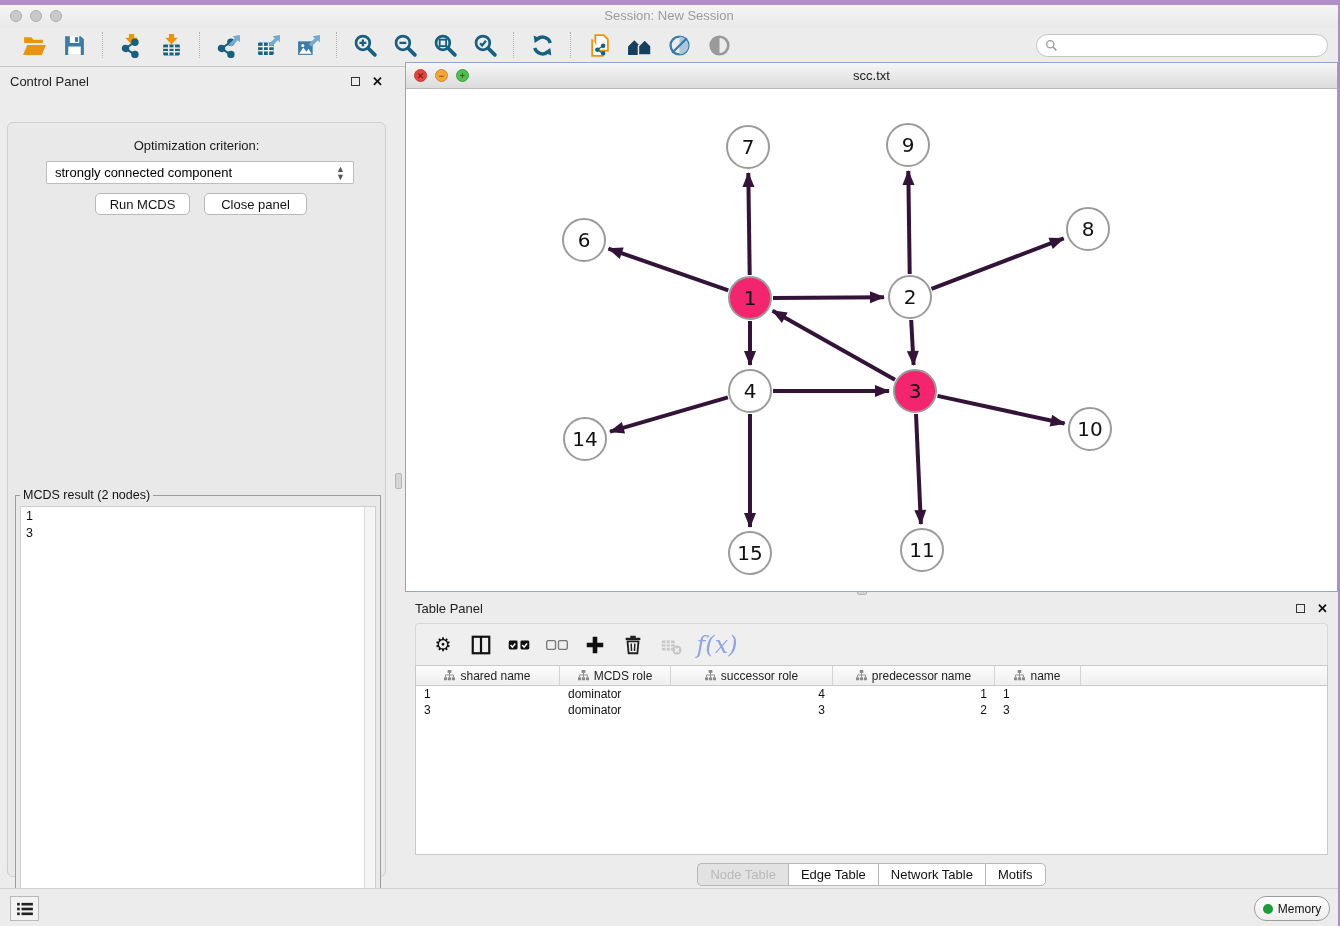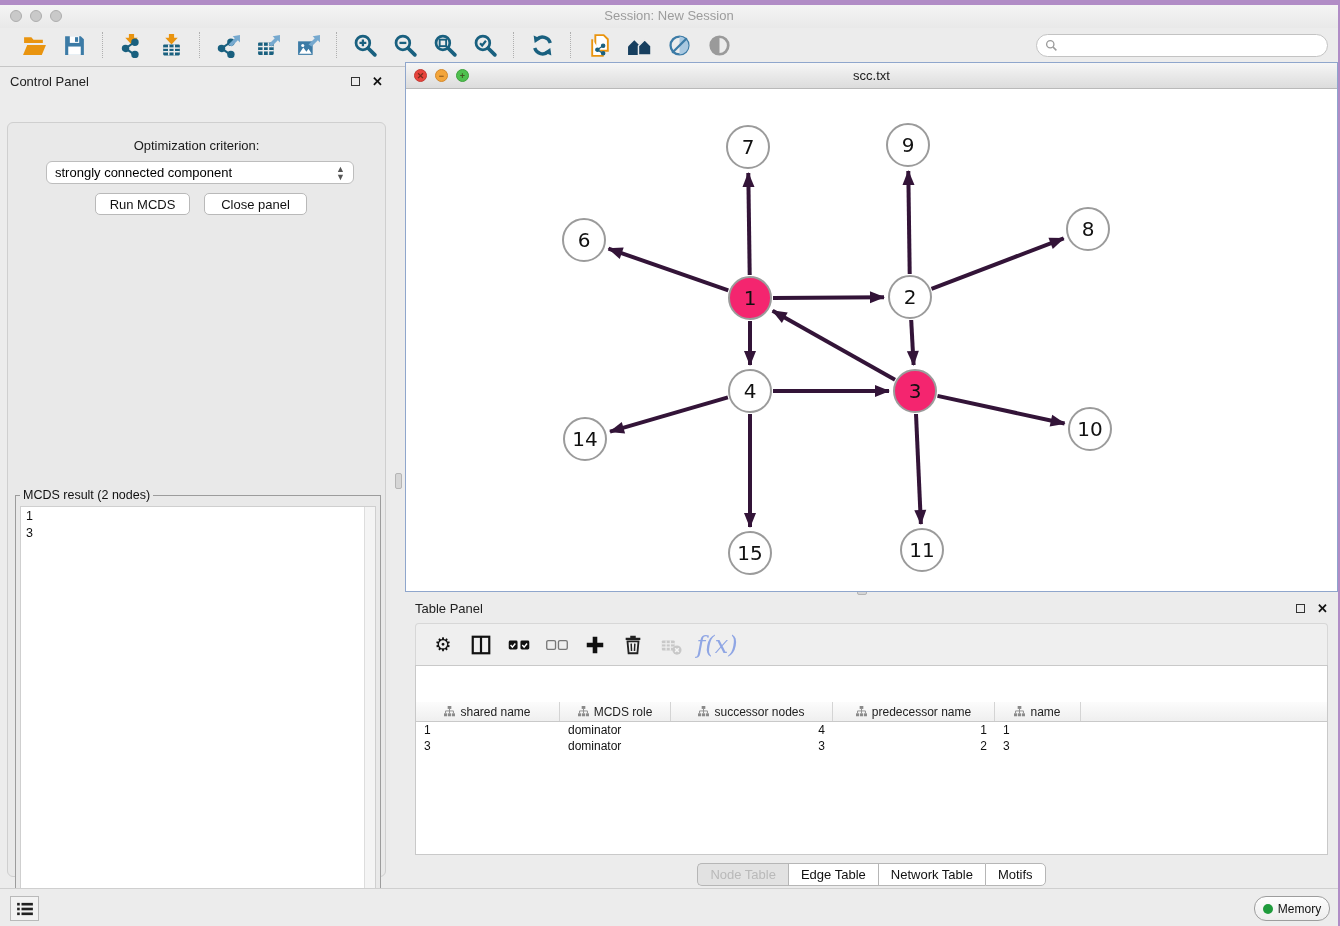--- a/index.html
+++ b/index.html
@@ -35,21 +35,21 @@
   .seg-row { display:flex; justify-content:center; }
   .seg { border:1px solid #b6b6b6; border-right:none; background:#fff; color:#111;
     font-size:13px; padding:3px 12px; height:23px; display:flex; align-items:center; cursor:default; }
   .seg:first-child { border-radius:5px 0 0 5px; }
   .seg:last-child { border-radius:0 5px 5px 0; border-right:1px solid #b6b6b6; }
   .seg.active { background:#e2e2e2; color:#b9b9b9; }
   .cp-content { position:absolute; left:7px; top:54px; width:379px; height:755px;
     border:1px solid #cfcfcf; border-radius:6px; background:#e9e9e9; }
   .opt-label { position:absolute; top:15px; left:0; right:0; text-align:center; font-size:13px; color:#1a1a1a; }
   .combo { position:absolute; left:38px; top:38px; width:308px; height:23px; background:#fff;
-    border:1px solid #bdbdbd; border-radius:6px; display:flex; align-items:center; padding:0 8px; font-size:13px; }
+    border:1px solid #bdbdbd; border-radius:1px; display:flex; align-items:center; padding:0 8px; font-size:13px; }
   .combo .cv { flex:1; }
   .combo .arrows { font-size:9px; line-height:8px; color:#555; text-align:center; }
   .btn { position:absolute; height:22px; background:#fff; border:1px solid #b9b9b9; border-radius:5px;
     font-size:13px; color:#111; display:flex; align-items:center; justify-content:center; cursor:default; }
   .groupbox { position:absolute; left:7px; top:372px; width:366px; height:472px; border:1px solid #9c9c9c; background:#e9e9e9; }
   .gb-legend { position:absolute; top:-8px; left:4px; background:#e9e9e9; padding:0 3px; font-size:12.5px; color:#111; }
   .gb-inner { position:absolute; left:4px; top:10px; right:4px; bottom:4px; background:#fff; border:1px solid #cfcfcf; }
   .gb-scroll { position:absolute; right:0; top:0; bottom:0; width:11px; background:#f4f4f4; border-left:1px solid #ddd; }
   .gb-line { font-size:12.5px; color:#111; padding:1px 0 0 5px; line-height:16px; }
 
@@ -80,21 +80,21 @@
   .tpanel { position:absolute; left:405px; top:590px; width:933px; height:293px; background:#ececec; }
   .tp-toolbar { position:absolute; left:10px; top:28px; right:10px; height:42px;
     background:#efefef; border:1px solid #d7d7d7; border-bottom:none; border-radius:4px 4px 0 0;
     display:flex; align-items:center; padding-left:10px; }
   .ttool { width:34px; height:30px; display:flex; align-items:center; justify-content:center; margin-right:4px; cursor:default; }
   .ttool svg { width:22px; height:22px; }
   .ttool .uni { font-size:19px; color:#111; }
   .ttool.dis  { opacity:.45; }
   .fx { font-family:"DejaVu Serif", serif; font-style:italic; font-size:24px; color:#1d4ed8;margin-left:16px; }
   .tbl-box { position:absolute; left:10px; top:70px; right:10px; height:190px; background:#fff; border:1px solid #c9c9c9; overflow:hidden; }
-  .tbl-head { display:flex; height:20px; border-bottom:1px solid #c9c9c9; background:linear-gradient(#fcfcfc,#efefef);margin-top:36px; }
+  .tbl-head { display:flex; height:20px; border-bottom:1px solid #c9c9c9; background:linear-gradient(#fcfcfc,#efefef); }
   .th { display:flex; align-items:center; justify-content:center; gap:5px; font-size:12px; color:#222;
     border-right:1px solid #d4d4d4; height:100%; cursor:default; }
   .th svg { width:11px; height:11px; }
   .trow { display:flex; height:16px; align-items:center; }
   .td { font-size:12px; color:#111; padding:0 8px; overflow:hidden; white-space:nowrap; }
   .tp-tabs { position:absolute; left:0; right:0; top:268px; display:flex; justify-content:center; }
 
   
   .statusbar { position:absolute; left:0; top:883px; width:100%; height:38px; background:#ececec; border-top:1px solid #cfcfcf; }
   .list-btn { position:absolute; left:10px; top:7px; width:29px; height:25px; background:#f3f3f3;
@@ -452,21 +452,21 @@
           <div class="th" style="width:162px">
             <svg viewBox="0 0 12 12">
               <g fill="#8a8a8a">
                 <rect x="4" y="0" width="4" height="3.2"></rect>
                 <rect x="0" y="8" width="3.4" height="3.2"></rect>
                 <rect x="4.3" y="8" width="3.4" height="3.2"></rect>
                 <rect x="8.6" y="8" width="3.4" height="3.2"></rect>
               </g>
               <path d="M6 3.2v2.2M1.7 8V5.4h8.6V8M6 5.4V8" stroke="#8a8a8a" stroke-width="1" fill="none"></path>
             </svg>
-            <span>successor nodes</span>
+            <span>successor role</span>
           </div>
           <div class="th" style="width:162px">
             <svg viewBox="0 0 12 12">
               <g fill="#8a8a8a">
                 <rect x="4" y="0" width="4" height="3.2"></rect>
                 <rect x="0" y="8" width="3.4" height="3.2"></rect>
                 <rect x="4.3" y="8" width="3.4" height="3.2"></rect>
                 <rect x="8.6" y="8" width="3.4" height="3.2"></rect>
               </g>
               <path d="M6 3.2v2.2M1.7 8V5.4h8.6V8M6 5.4V8" stroke="#8a8a8a" stroke-width="1" fill="none"></path>

